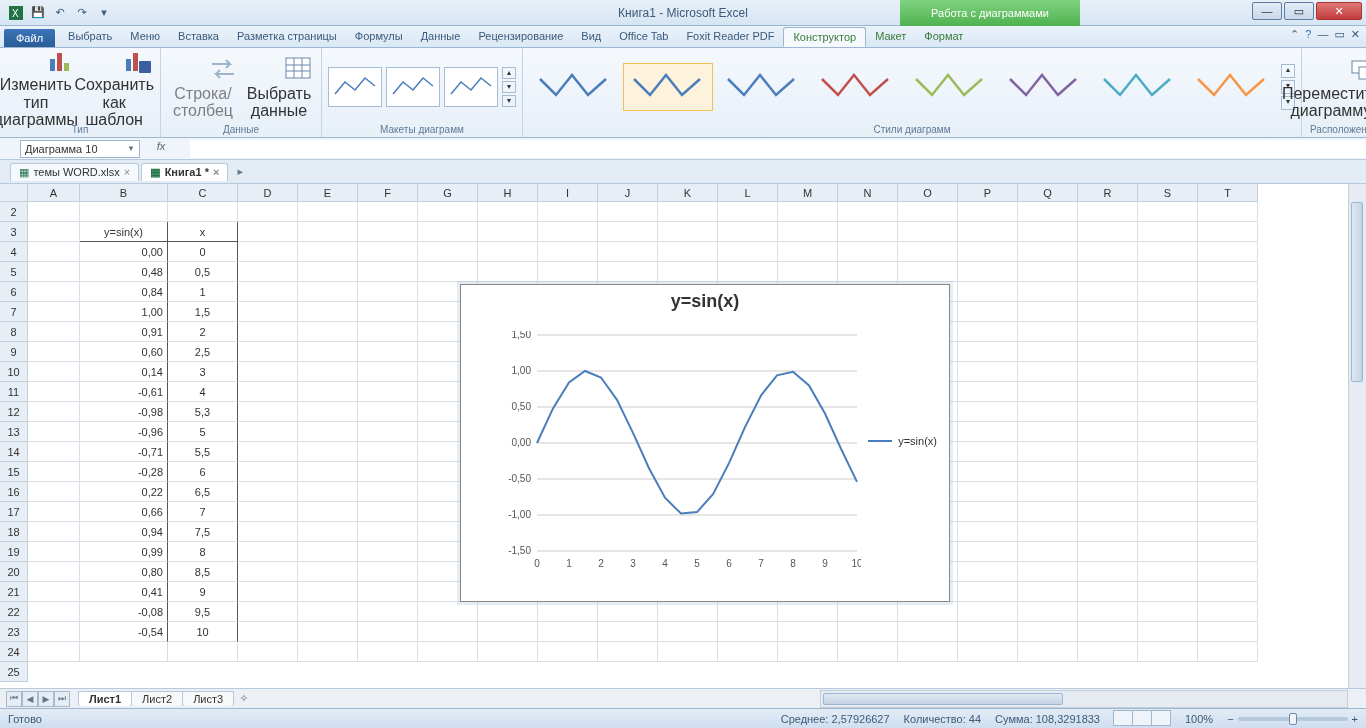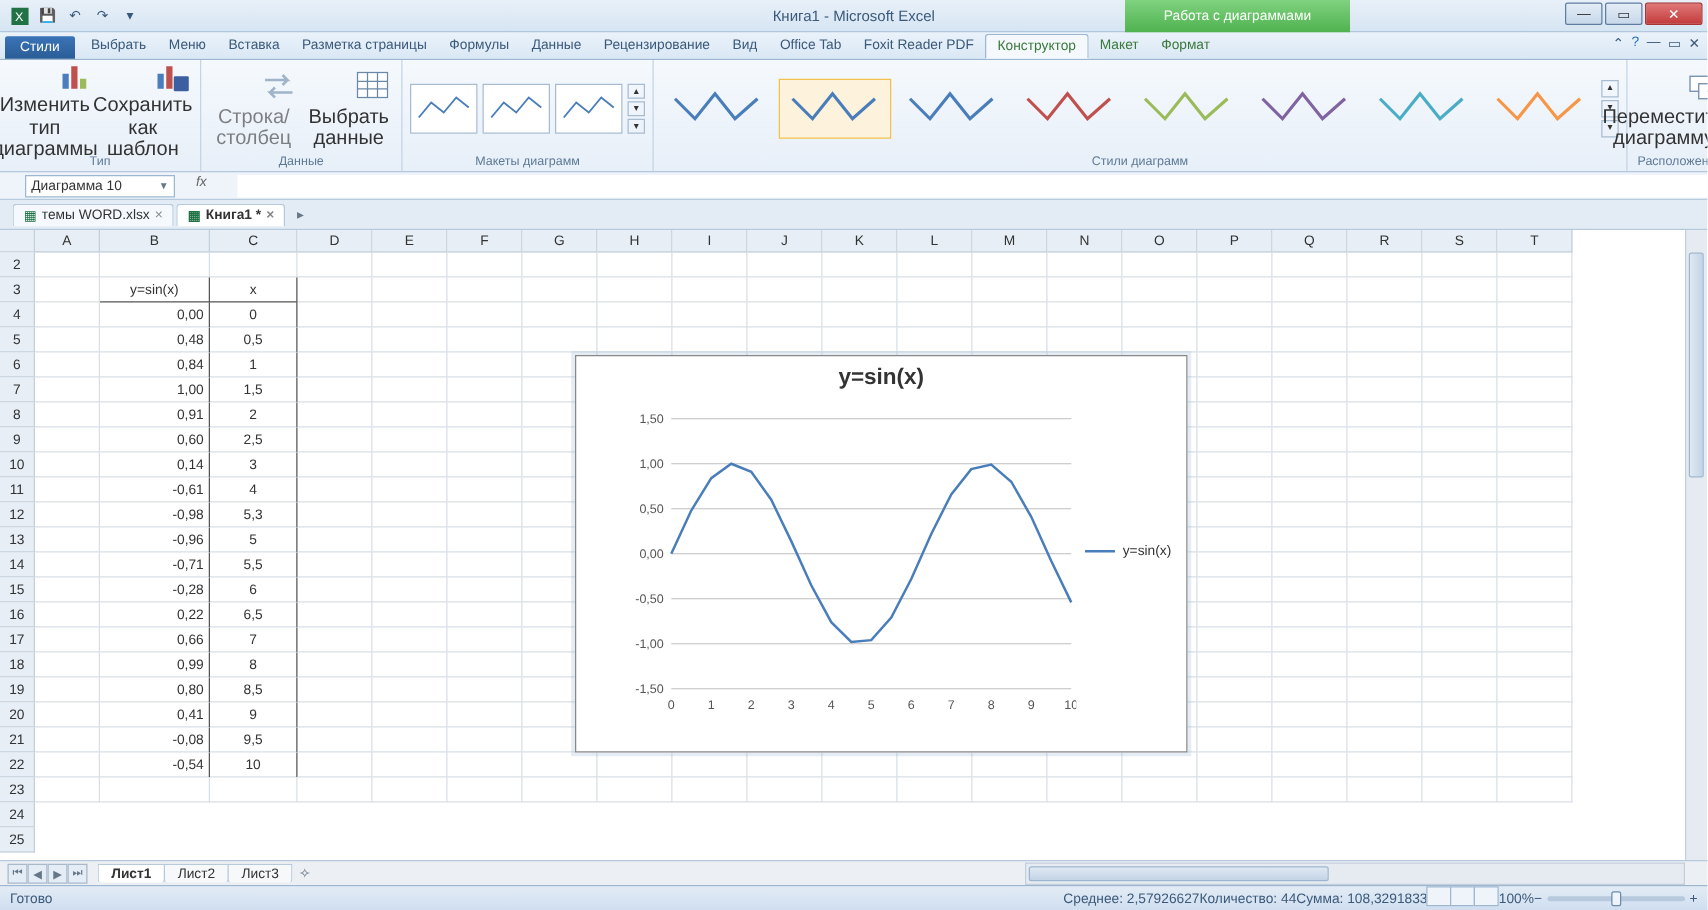--- a/index.html
+++ b/index.html
@@ -78,21 +78,21 @@
 .sheettabs{ display:flex; margin-left:8px;}
 .stab{ background:#f6f8fa; border:1px solid #b7c9dc; border-bottom:none; padding:1px 10px; border-radius:0 0 3px 3px; margin-right:-1px; cursor:pointer; font-size:11px;}
 .stab.active{ background:#fff; font-weight:bold;}
 .hscroll{ position:absolute; right:18px; bottom:0; left:820px; height:18px; background:#e6ebf1; border:1px solid #c3cfda;}
 .hscroll .thumb{position:absolute; left:2px; top:2px; height:12px; width:240px; background:linear-gradient(#dfe8f2,#c4d4e6); border:1px solid #9db7d1; border-radius:2px;}
 .vscroll{ position:absolute; right:0; top:0; bottom:0; width:18px; background:#e6ebf1; border-left:1px solid #c3cfda;}
 .vscroll .thumb{ position:absolute; top:18px; left:2px; width:12px; height:180px; background:linear-gradient(90deg,#dfe8f2,#c4d4e6); border:1px solid #9db7d1; border-radius:2px;}
 
 
 .status{ position:absolute; left:0; right:0; bottom:0; height:20px; background:linear-gradient(#e3ecf5,#cfdef0); border-top:1px solid #9db7d1; display:flex; align-items:center; font-size:11px; color:#3b5a7a; padding:0 8px; justify-content:space-between;}
-.status .r{ display:flex; align-items:center;}
+.status .r{ display:flex; gap:14px; align-items:center;}
 .zoom{ display:flex; align-items:center; gap:4px;}
 .zslider{ width:110px; height:4px; background:#b7c9dc; position:relative; border-radius:2px;}
 .zslider .h{ position:absolute; left:50%; top:-4px; width:8px; height:12px; background:#eef4fa; border:1px solid #6c8aab; border-radius:2px; transform:translateX(-50%);}
 .viewbtns span{display:inline-block;width:20px;height:16px;border:1px solid #9db7d1;background:#eef4fa;margin-left:-1px;cursor:pointer;}
 </style>
 </head>
 <body>
 
 <div class="titlebar">
   <div class="qatool">
@@ -110,21 +110,21 @@
   <div class="title">Книга1  -  Microsoft Excel</div>
   <div class="chartctx">Работа с диаграммами</div>
   <div class="winbtns">
     <div>—</div>
     <div>▭</div>
     <div class="close">✕</div>
   </div>
 </div>
 
 <div class="tabs">
-  <div class="file">Стили</div>
+  <div class="file">Файл</div>
   <div id="rtab-holder" style="display:flex;">
       <div class="tab">Выбрать</div>
       <div class="tab">Меню</div>
       <div class="tab">Вставка</div>
       <div class="tab">Разметка страницы</div>
       <div class="tab">Формулы</div>
       <div class="tab">Данные</div>
       <div class="tab">Рецензирование</div>
       <div class="tab">Вид</div>
       <div class="tab">Office Tab</div>
@@ -694,20 +694,42 @@
         <div class="cell" style="width: 60px;"></div>
         <div class="cell" style="width: 60px;"></div>
         <div class="cell" style="width: 60px;"></div>
         <div class="cell" style="width: 60px;"></div>
         <div class="cell" style="width: 60px;"></div>
       </div>
       <div class="row">
         <div class="cell" style="width: 52px;"></div>
         <div class="cell bR num" style="width: 88px;">0,66</div>
         <div class="cell bR ctr" style="width: 70px;">7</div>
+        <div class="cell" style="width: 60px;"></div>
+        <div class="cell" style="width: 60px;"></div>
+        <div class="cell" style="width: 60px;"></div>
+        <div class="cell" style="width: 60px;"></div>
+        <div class="cell" style="width: 60px;"></div>
+        <div class="cell" style="width: 60px;"></div>
+        <div class="cell" style="width: 60px;"></div>
+        <div class="cell" style="width: 60px;"></div>
+        <div class="cell" style="width: 60px;"></div>
+        <div class="cell" style="width: 60px;"></div>
+        <div class="cell" style="width: 60px;"></div>
+        <div class="cell" style="width: 60px;"></div>
+        <div class="cell" style="width: 60px;"></div>
+        <div class="cell" style="width: 60px;"></div>
+        <div class="cell" style="width: 60px;"></div>
+        <div class="cell" style="width: 60px;"></div>
+        <div class="cell" style="width: 60px;"></div>
+      </div>
+      <div class="row">
+        <div class="cell" style="width: 52px;"></div>
+        <div class="cell bR num" style="width: 88px;">0,94</div>
+        <div class="cell bR ctr" style="width: 70px;">7,5</div>
         <div class="cell" style="width: 60px;"></div>
         <div class="cell" style="width: 60px;"></div>
         <div class="cell" style="width: 60px;"></div>
         <div class="cell" style="width: 60px;"></div>
         <div class="cell" style="width: 60px;"></div>
         <div class="cell" style="width: 60px;"></div>
         <div class="cell" style="width: 60px;"></div>
         <div class="cell" style="width: 60px;"></div>
         <div class="cell" style="width: 60px;"></div>
         <div class="cell" style="width: 60px;"></div>

